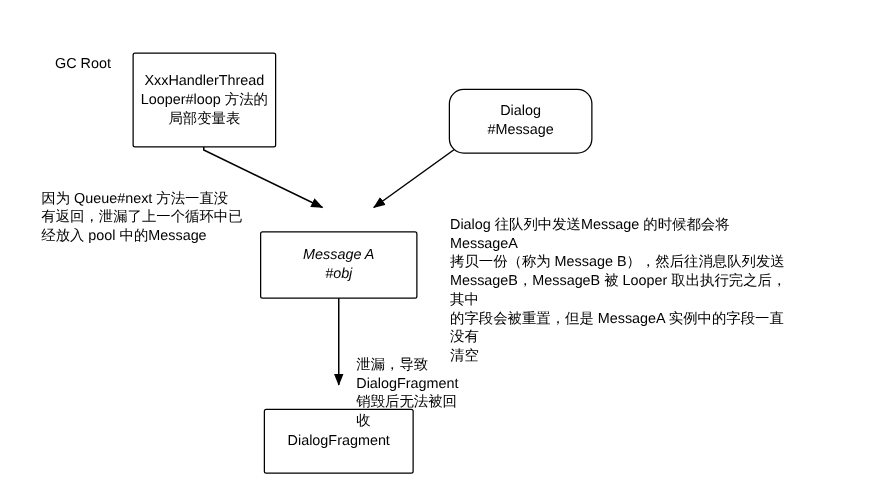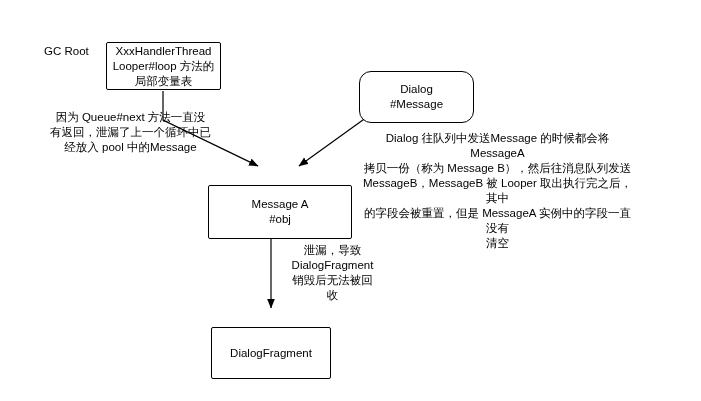--- a/index.html
+++ b/index.html
@@ -41,49 +41,51 @@
     line-height: 15px;
     white-space: pre-line;
     padding: 2px 4px;
     margin-top: 12px;
   }
   .label {
     position: absolute;
     font-size: 11.5px;
     line-height: 15px;
     white-space: pre-line;
-    text-align: center;
+    text-align: left;
+    margin-top: 42px;
   }
   #node-gcroot {
     left: 40px;
     top: 31px;
     width: 60px;
     height: 16px;
     border: none;
     background: transparent;
     justify-content: flex-start;
   }
   #node-thread {
     left: 106px;
     top: 30px;
     width: 115px;
-    height: 48px;
+    height: 76px;
   }
   #node-dialog {
     left: 359px;
     top: 59px;
     width: 115px;
     height: 52px;
     border-radius: 12px;
   }
   #node-messagea {
     left: 208px;
     top: 173px;
-    width: 144px;
+    width: 126px;
     height: 54px;
+    font-style: italic;
   }
   #node-dialogfragment {
     left: 211px;
     top: 315px;
     width: 120px;
     height: 52px;
   }
   #label-left {
     left: 33px;
     top: 110px;

